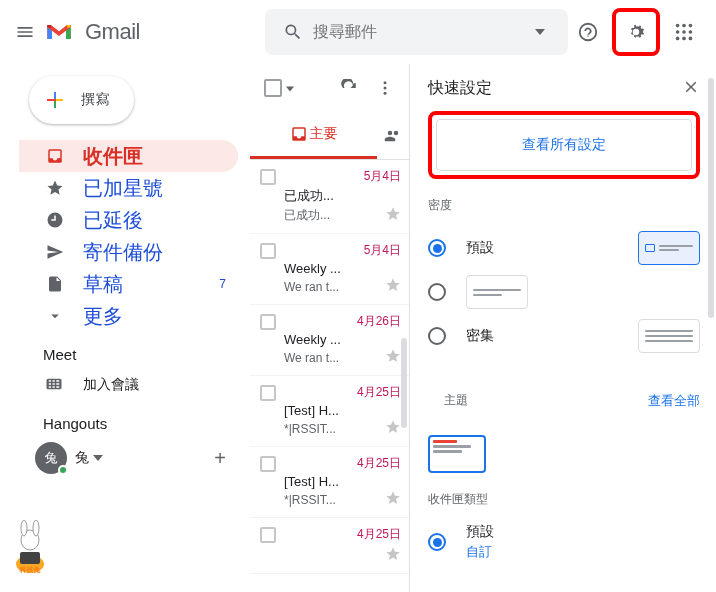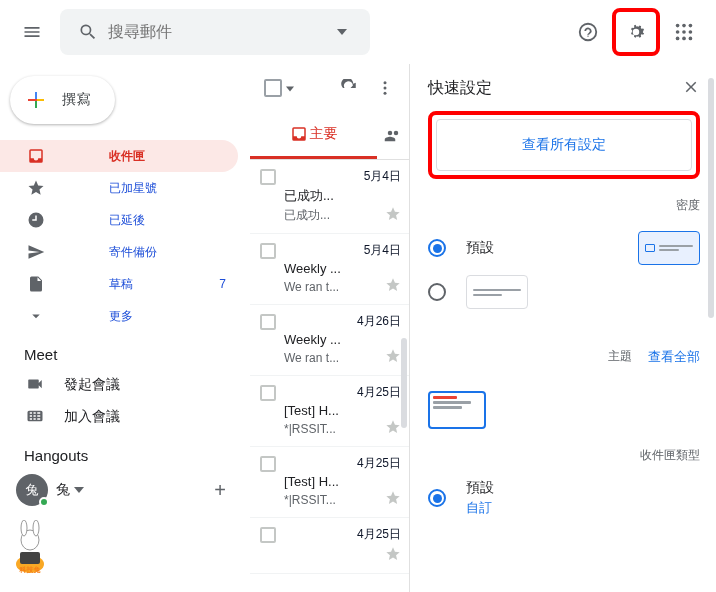--- a/index.html
+++ b/index.html
@@ -21,30 +21,30 @@
 .hdr-right { display:flex; align-items:center; margin-left:auto; gap:4px; }
 .hdr-btn { width:40px; height:40px; border-radius:50%; display:flex; align-items:center; justify-content:center; cursor:pointer; }
 .hdr-btn svg { width:22px; height:22px; fill:#5f6368; }
 .settings-hl { border:4px solid #f00; border-radius:8px; width:48px; height:48px; }
 .settings-hl .hdr-btn{width:40px;height:40px;}
 
 
 .main { display:flex; height: 528px; }
 
 
-.sidebar { width: 250px; padding-top: 8px; flex-shrink:0; }
+.sidebar { width: 250px; padding-top: 8px; flex-shrink:0;padding-left:19px; }
 .compose { margin: 4px 0 16px 10px; display:inline-flex; align-items:center; height:48px; padding: 0 24px 0 14px; border-radius:24px; box-shadow: 0 1px 3px rgba(0,0,0,0.3); cursor:pointer; }
 .compose-plus { width:24px; height:24px; margin-right:14px; }
 .compose-txt { font-size:14px; color:#3c4043; letter-spacing:0.5px; }
 .nav-item { height:32px; display:flex; align-items:center; padding: 0 12px 0 26px; border-radius:0 16px 16px 0; margin-right:12px; cursor:pointer; color:#1d4ed8; }
 .nav-item.active { background:#fce8e6; color:#d93025; font-weight:600; }
 .nav-item .ni-icon { width:20px; height:20px; margin-right:18px; display:flex; align-items:center; justify-content:center; }
 .nav-item .ni-icon svg { width:18px; height:18px; fill:#5f6368; }
 .nav-item.active .ni-icon svg { fill:#d93025; }
-.nav-item .ni-label { flex:1; font-size:12px;margin-left:45px; }
+.nav-item .ni-label { flex:1; font-size:20px; }
 .nav-item .ni-count { font-size:12px; }
 .section-h { padding: 14px 0 6px 24px; font-size:15px; color:#202124; font-weight:500; }
 .meet-item, .hangouts-head { display:flex; align-items:center; height:32px; padding:0 26px; cursor:pointer; }
 .meet-item .mi-icon { width:20px; margin-right:18px; }
 .meet-item .mi-icon svg{width:18px;height:18px;fill:#5f6368;}
 .hangouts-row { display:flex; align-items:center; padding: 4px 16px 0 16px; }
 .avatar { width:32px; height:32px; border-radius:50%; background:#5f6368; color:#fff; display:flex; align-items:center; justify-content:center; font-size:13px; position:relative; margin-right:8px;}
 .presence { width:10px; height:10px; border-radius:50%; background:#34a853; border:2px solid #fff; position:absolute; bottom:-1px; right:-1px; }
 .hangouts-spacer{flex:1;}
 .hangouts-add{width:28px;height:28px;display:flex;align-items:center;justify-content:center;color:#5f6368;font-size:20px;cursor:pointer;}
@@ -61,37 +61,37 @@
 .ml-ref svg, .ml-more svg{width:18px;height:18px;fill:#5f6368;}
 .ml-tabs { display:flex; height:48px; border-bottom:1px solid #e0e0e0; }
 .ml-tab { flex:1; display:flex; align-items:center; justify-content:center; gap:2px; border-bottom:3px solid transparent; cursor:pointer; color:#5f6368;}
 .ml-tab.active { border-bottom-color:#d93025; color:#d93025; }
 .ml-tab svg{width:18px;height:18px;fill:currentColor;}
 .ml-tab2{width:32px;display:flex;align-items:center;justify-content:center;}
 .ml-tab2 svg{width:18px;height:18px;fill:#5f6368;}
 .mail-item { border-bottom:1px solid #f1f3f4; padding:8px 8px 8px 10px; position:relative; cursor:pointer;}
 .mail-item .mi-row1{display:flex;align-items:center;}
 .mail-item .mi-cb{width:16px;height:16px;border:2px solid #c4c7c5;border-radius:2px;flex-shrink:0;}
-.mail-item .mi-date{flex:1;text-align:right;font-size:12px;color:#0f172a;}
+.mail-item .mi-date{flex:1;text-align:right;font-size:12px;color:#be185d;}
 .mail-item .mi-subj{font-size:13px;color:#202124;padding-left:24px;margin-top:2px;white-space:nowrap;overflow:hidden;text-overflow:ellipsis;}
 .mail-item .mi-snip-row{display:flex;align-items:center;padding-left:24px;margin-top:1px;}
 .mail-item .mi-snip{font-size:12px;color:#5f6368;flex:1;white-space:nowrap;overflow:hidden;text-overflow:ellipsis;}
 .mail-item .mi-star svg{width:16px;height:16px;fill:#c4c7c5;}
 .scroll-ind{width:6px;background:#dadce0;border-radius:3px;position:absolute;right:2px;top:178px;height:90px;}
 
 
 .panel { flex:1; padding: 14px 16px 0 18px; position:relative; overflow:hidden;}
 .panel-head { display:flex; align-items:flex-start; margin-bottom:12px;}
 .panel-title { font-size:16px; color:#202124; flex:1;}
 .panel-close { cursor:pointer; }
 .panel-close svg{width:18px;height:18px;fill:#5f6368;}
 .all-settings-wrap { border:4px solid #f00; border-radius:8px; padding:4px; margin-bottom:18px;}
 .all-settings { border:1px solid #dadce0; border-radius:4px; text-align:center; padding:16px 0; color:#1a73e8; cursor:pointer; font-size:14px;}
 .sect { margin-bottom: 18px; }
-.sect-title { font-size:12px; color:#5f6368; margin-bottom:12px; font-weight:500;text-align:right;}
+.sect-title { font-size:12px; color:#5f6368; margin-bottom:12px; font-weight:500;}
 .sect-titlerow{display:flex;align-items:center;margin-bottom:10px;}
 .sect-link{color:#1a73e8;font-size:13px;cursor:pointer;}
 .opt { display:flex; align-items:center; height:44px; }
 .radio { width:18px; height:18px; border:2px solid #5f6368; border-radius:50%; margin-right:20px; display:flex; align-items:center; justify-content:center; cursor:pointer; flex-shrink:0;}
 .radio.sel { border-color:#1a73e8; }
 .radio.sel::after{content:"";width:9px;height:9px;background:#1a73e8;border-radius:50%;}
 .opt-label { flex:1; font-size:14px; }
 .opt-label .sub{color:#1a73e8;display:block;font-size:13px;margin-top:2px;cursor:pointer;}
 .density-prev { width:62px; height:34px; border:1px solid #dadce0; border-radius:4px; display:flex; flex-direction:column; justify-content:center; padding:4px 6px; gap:3px;}
 .density-prev.sel{border-color:#1a73e8;background:#e8f0fe;}
@@ -110,20 +110,31 @@
 </style>
 </head>
 <body>
 
 <div class="header">
   <div class="menu-btn">
     <svg viewBox="0 0 24 24">
         <path d="M3 6h18v2H3V6zm0 5h18v2H3v-2zm0 5h18v2H3v-2z"></path>
       </svg>
   </div>
+  <div class="logo-wrap">
+    <svg class="logo-m" viewBox="0 0 48 36">
+      <path d="M4 6 L4 30 L12 30 L12 14 L24 23 L36 14 L36 30 L44 30 L44 6 L38 6 L24 17 L10 6 Z" fill="#ea4335"></path>
+      <path d="M4 6 L4 30 L12 30 L12 14 Z" fill="#4285f4"></path>
+      <path d="M44 6 L44 30 L36 30 L36 14 Z" fill="#34a853"></path>
+      <path d="M4 6 L10 6 L24 17 L38 6 L44 6 L44 10 L24 25 L4 10 Z" fill="#ea4335"></path>
+      <path d="M4 6 L10 6 L10 11 L4 10 Z" fill="#c5221f"></path>
+      <path d="M44 6 L38 6 L38 11 L44 10 Z" fill="#fbbc04"></path>
+    </svg>
+    <span class="logo-txt">Gmail</span>
+  </div>
   <div class="search">
     <div class="search-icon">
       <svg viewBox="0 0 24 24">
           <path d="M15.5 14h-.79l-.28-.27a6.5 6.5 0 10-.7.7l.27.28v.79l5 5L20.49 19l-5-5zm-6 0A4.5 4.5 0 1114 9.5 4.5 4.5 0 019.5 14z"></path>
         </svg>
     </div>
     <input placeholder="搜尋郵件" style="">
     <div class="search-dd">
       <svg viewBox="0 0 10 10">
           <path d="M0 2 L10 2 L5 8 Z"></path>
@@ -219,26 +230,20 @@
           <svg viewBox="0 0 24 24">
             <path d="M7 10l5 5 5-5z"></path>
           </svg>
         </span>
       <span class="ni-label">更多</span>
     </div>
 
     <div class="section-h">Meet</div>
     <div class="meet-item">
       <span class="mi-icon"><svg viewBox="0 0 24 24">
-            <path d="M17 10.5V7a1 1 0 00-1-1H4a1 1 0 00-1 1v10a1 1 0 001 1h12a1 1 0 001-1v-3.5l4 4v-11l-4 4z"></path>
-          </svg></span>
-      <span>發起會議</span>
-    </div>
-    <div class="meet-item">
-      <span class="mi-icon"><svg viewBox="0 0 24 24">
             <path d="M20 5H4a2 2 0 00-2 2v10a2 2 0 002 2h16a2 2 0 002-2V7a2 2 0 00-2-2zM8 17H5v-2h3v2zm0-4H5v-2h3v2zm0-4H5V7h3v2zm5 8h-3v-2h3v2zm0-4h-3v-2h3v2zm0-4h-3V7h3v2zm6 8h-4v-2h4v2zm0-4h-4v-2h4v2zm0-4h-4V7h4v2z"></path>
           </svg></span>
       <span>加入會議</span>
     </div>
 
     <div class="section-h">Hangouts</div>
     <div class="hangouts-row">
       <div class="avatar">
         <span>兔</span>
         <span class="presence"></span>
@@ -395,20 +400,29 @@
             </div>
         </div>
       </div>
       <div class="opt">
         <div class="radio"></div>
         <div class="density-prev">
           <div class="line"></div>
             <div class="line s"></div>
         </div>
       </div>
+      <div class="opt">
+        <div class="radio"></div>
+        <div class="opt-label">密集</div>
+        <div class="density-prev">
+          <div class="line"></div>
+            <div class="line"></div>
+            <div class="line"></div>
+        </div>
+      </div>
     </div>
 
     <div class="sect">
       <div class="sect-titlerow">
         <div class="sect-title" style="flex:1;margin:16px">主題</div>
         <div class="sect-link">查看全部</div>
       </div>
       <div class="theme-thumb">
         <div class="tt-line tt-r"></div>
         <div class="tt-line tt-g"></div>

